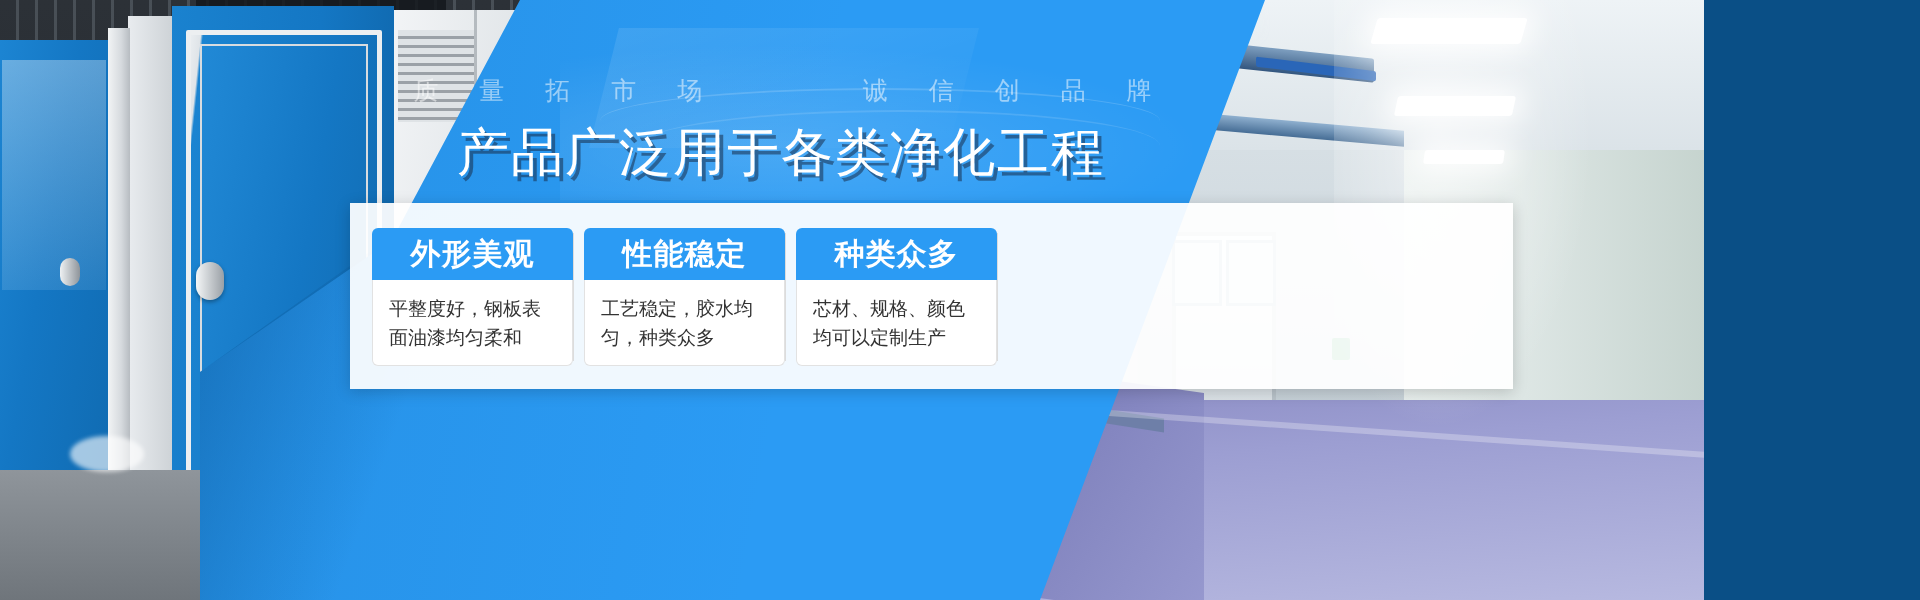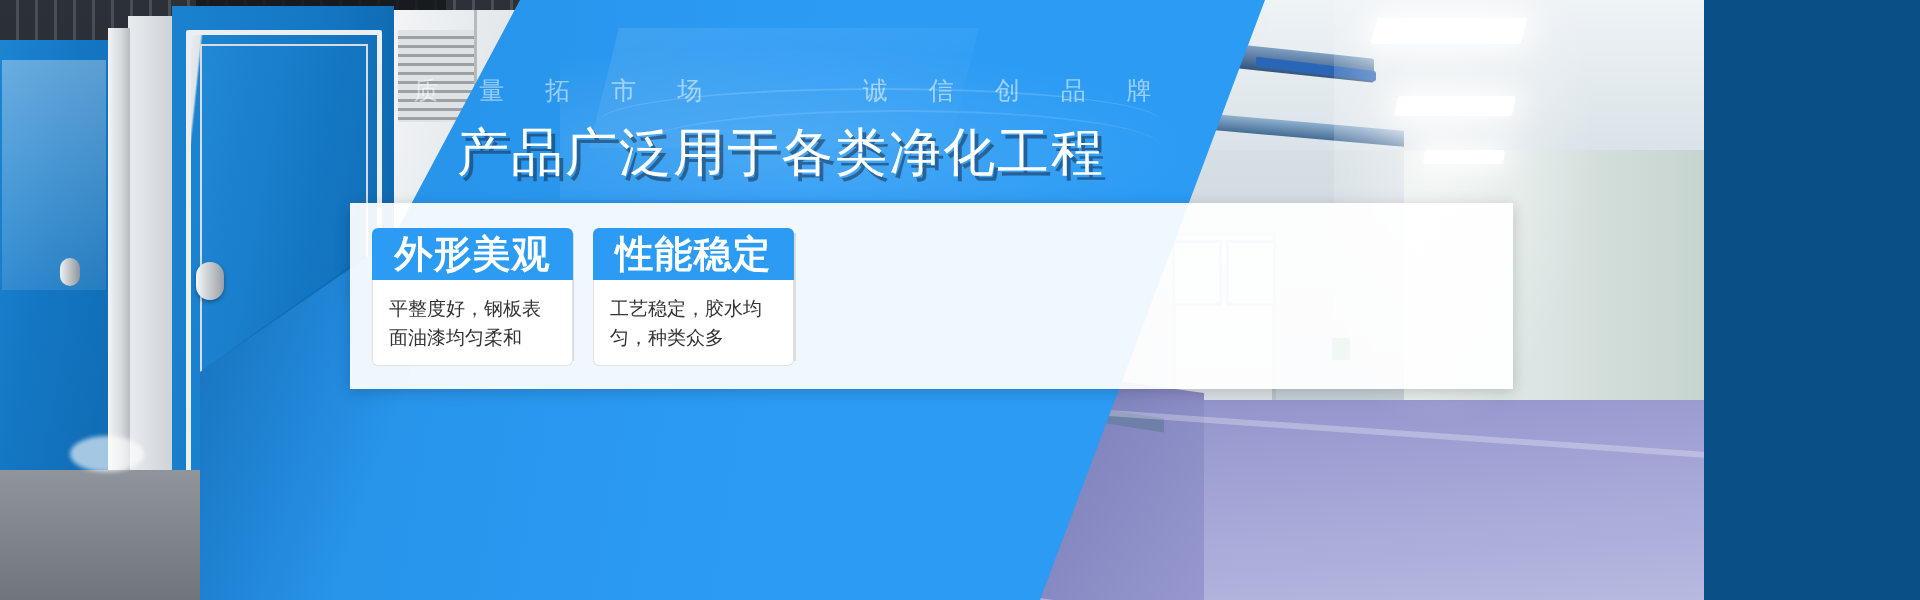--- a/index.html
+++ b/index.html
@@ -117,24 +117,24 @@
     font-weight:400;white-space:pre;text-indent:17px;}
   .headline{position:absolute;left:0;top:118px;width:1562px;text-align:center;
     font-size:52px;font-weight:normal;color:#ffffff;letter-spacing:2px;
     text-shadow:4px 5px 0 rgba(24,46,74,.55);white-space:nowrap;}
 
   
   .card-panel{position:absolute;left:350px;top:203px;width:1163px;height:186px;
     background:rgba(255,255,255,.93);box-shadow:0 3px 14px rgba(0,0,0,.18);}
   .cards{position:absolute;left:350px;top:203px;width:1163px;height:186px;
     display:flex;gap:0;padding:0;box-sizing:border-box;}
-  .card{width:201px;margin-left:19px;margin-top:25px;}
+  .card{width:201px;margin-left:10px;margin-top:25px;}
   .card:first-child{margin-left:22px;}
   .card-title{height:52px;line-height:52px;text-align:center;background:#2b9bf4;
-    color:#fff;font-size:38px;font-weight:bold;border-radius:6px 6px 0 0;letter-spacing:1px;}
+    color:#fff;font-size:30px;font-weight:bold;border-radius:6px 6px 0 0;letter-spacing:1px;}
   .card-body{height:86px;padding:14px 16px 16px 16px;box-sizing:border-box;
     background:#fff;border:1px solid #e2e2e2;border-top:none;border-radius:0 0 6px 6px;
     font-size:19px;line-height:29px;color:#333;}
   .card-sep{width:1px;height:128px;margin-top:30px;background:#dcdcdc;}
 </style>
 </head>
 <body>
 
 <div id="banner">
 
@@ -202,18 +202,22 @@
     <div class="card">
       <div class="card-title">外形美观</div>
       <div class="card-body">平整度好，钢板表面油漆均匀柔和</div>
     </div>
     <div class="card-sep"></div>
     <div class="card">
       <div class="card-title">性能稳定</div>
       <div class="card-body">工艺稳定，胶水均匀，种类众多</div>
     </div>
     <div class="card-sep"></div>
+    <div class="card">
+      <div class="card-title">种类众多</div>
+      <div class="card-body">芯材、规格、颜色均可以定制生产</div>
+    </div>
     <div class="card-sep"></div>
     <div class="card">
     </div>
   </div>
 
 </div>
 
 </body></html>

